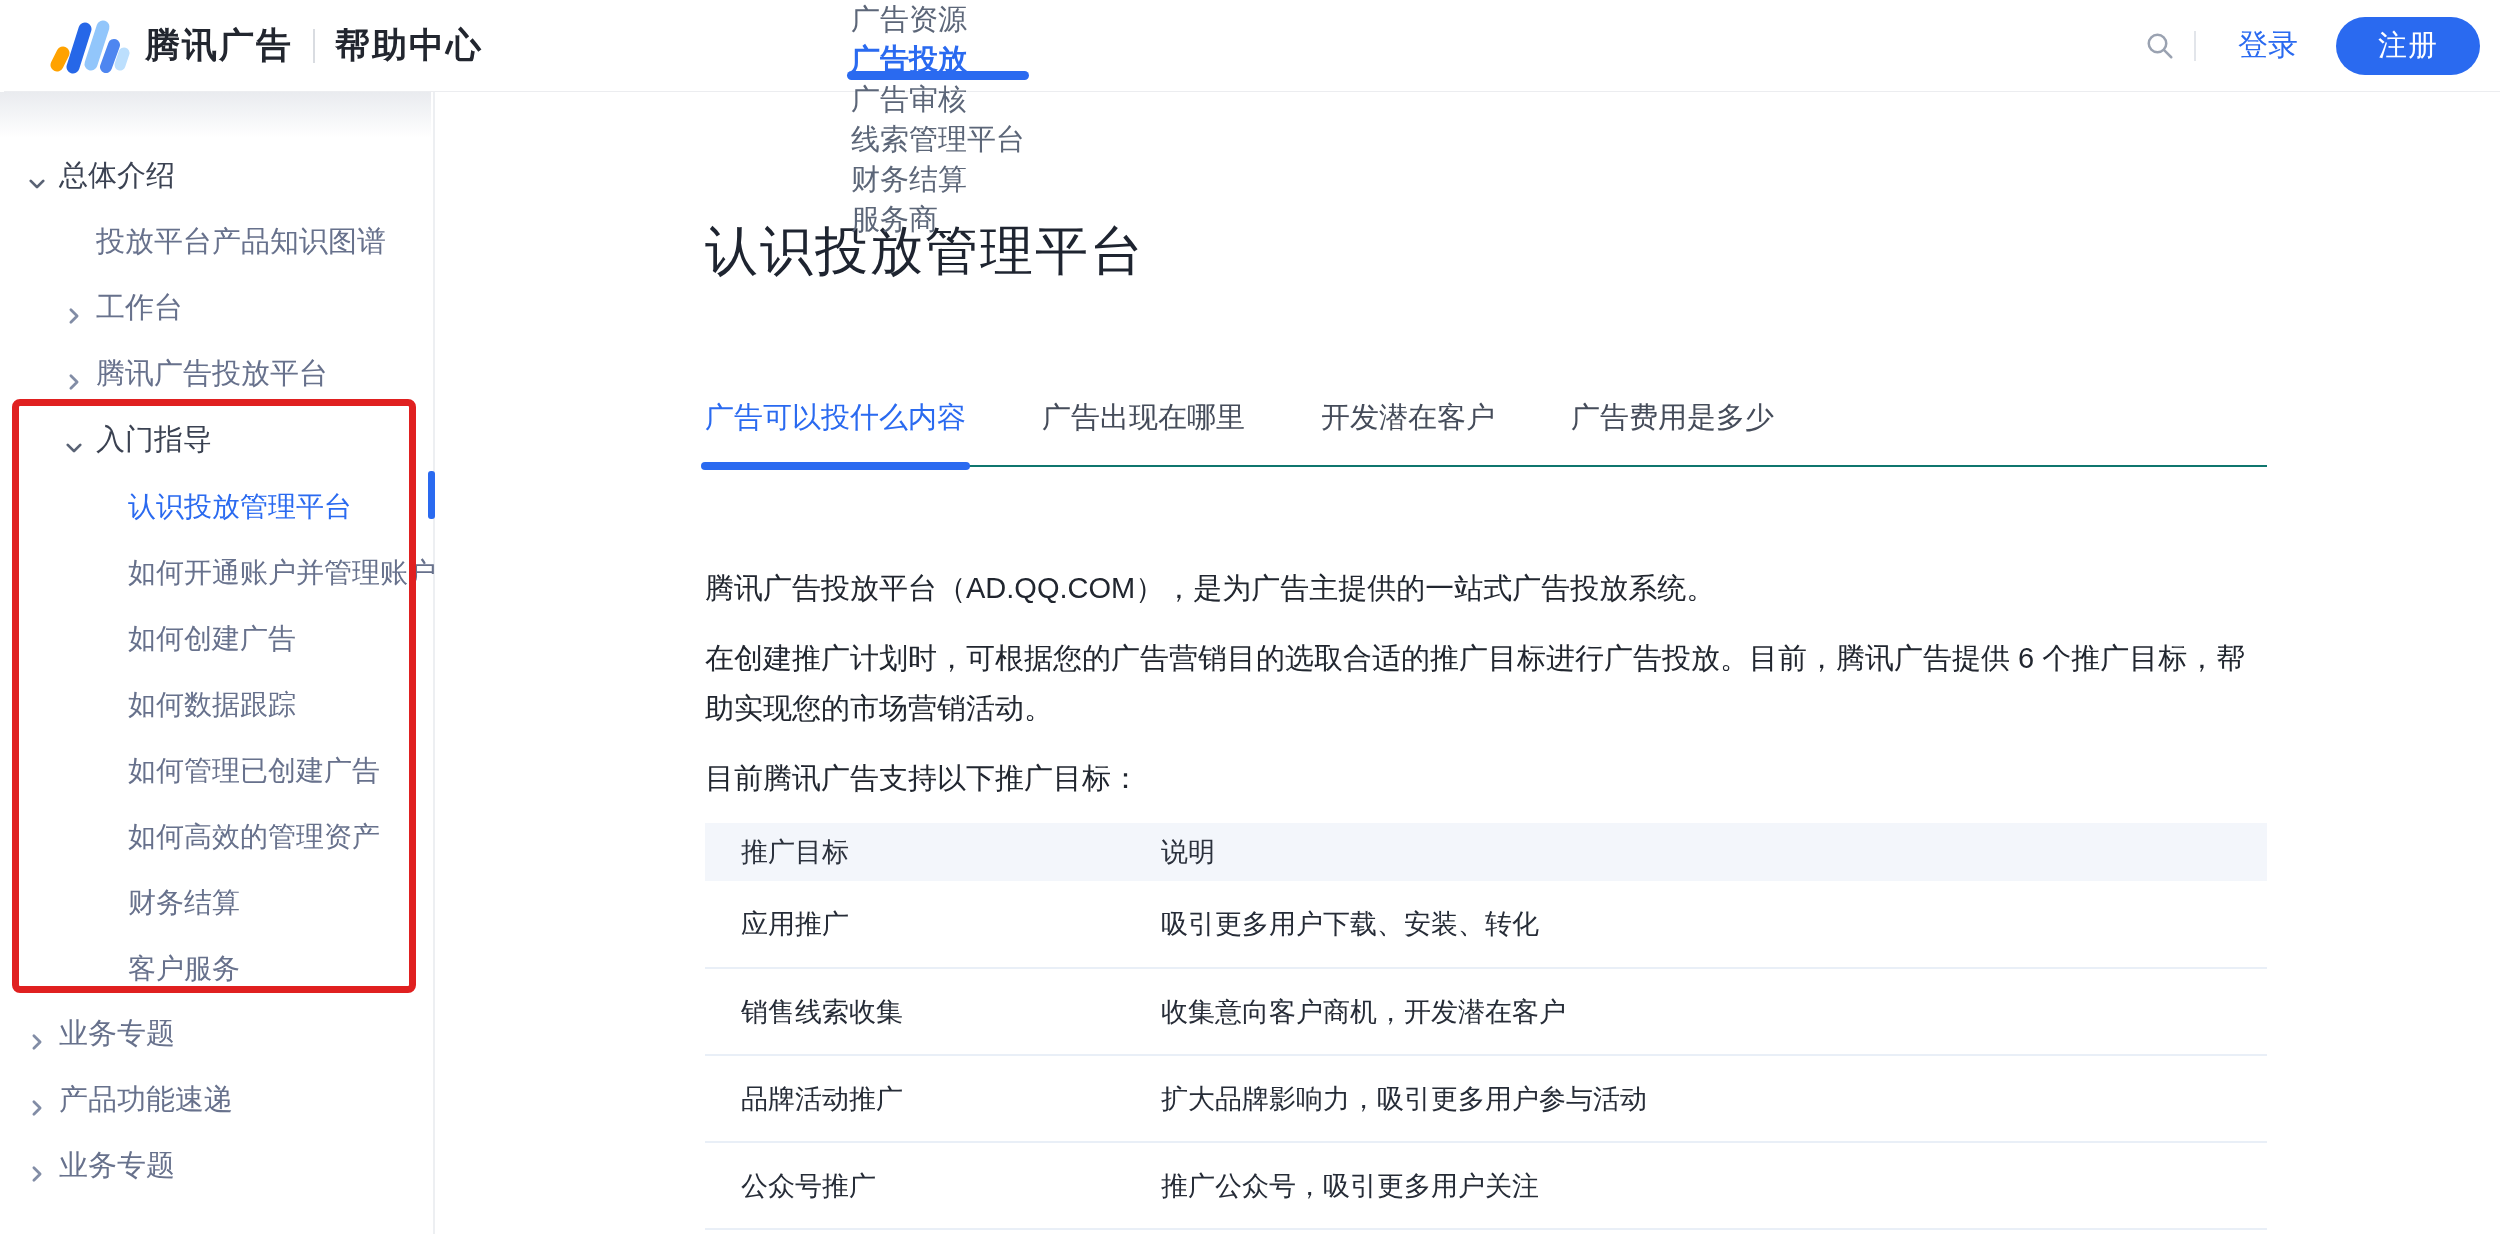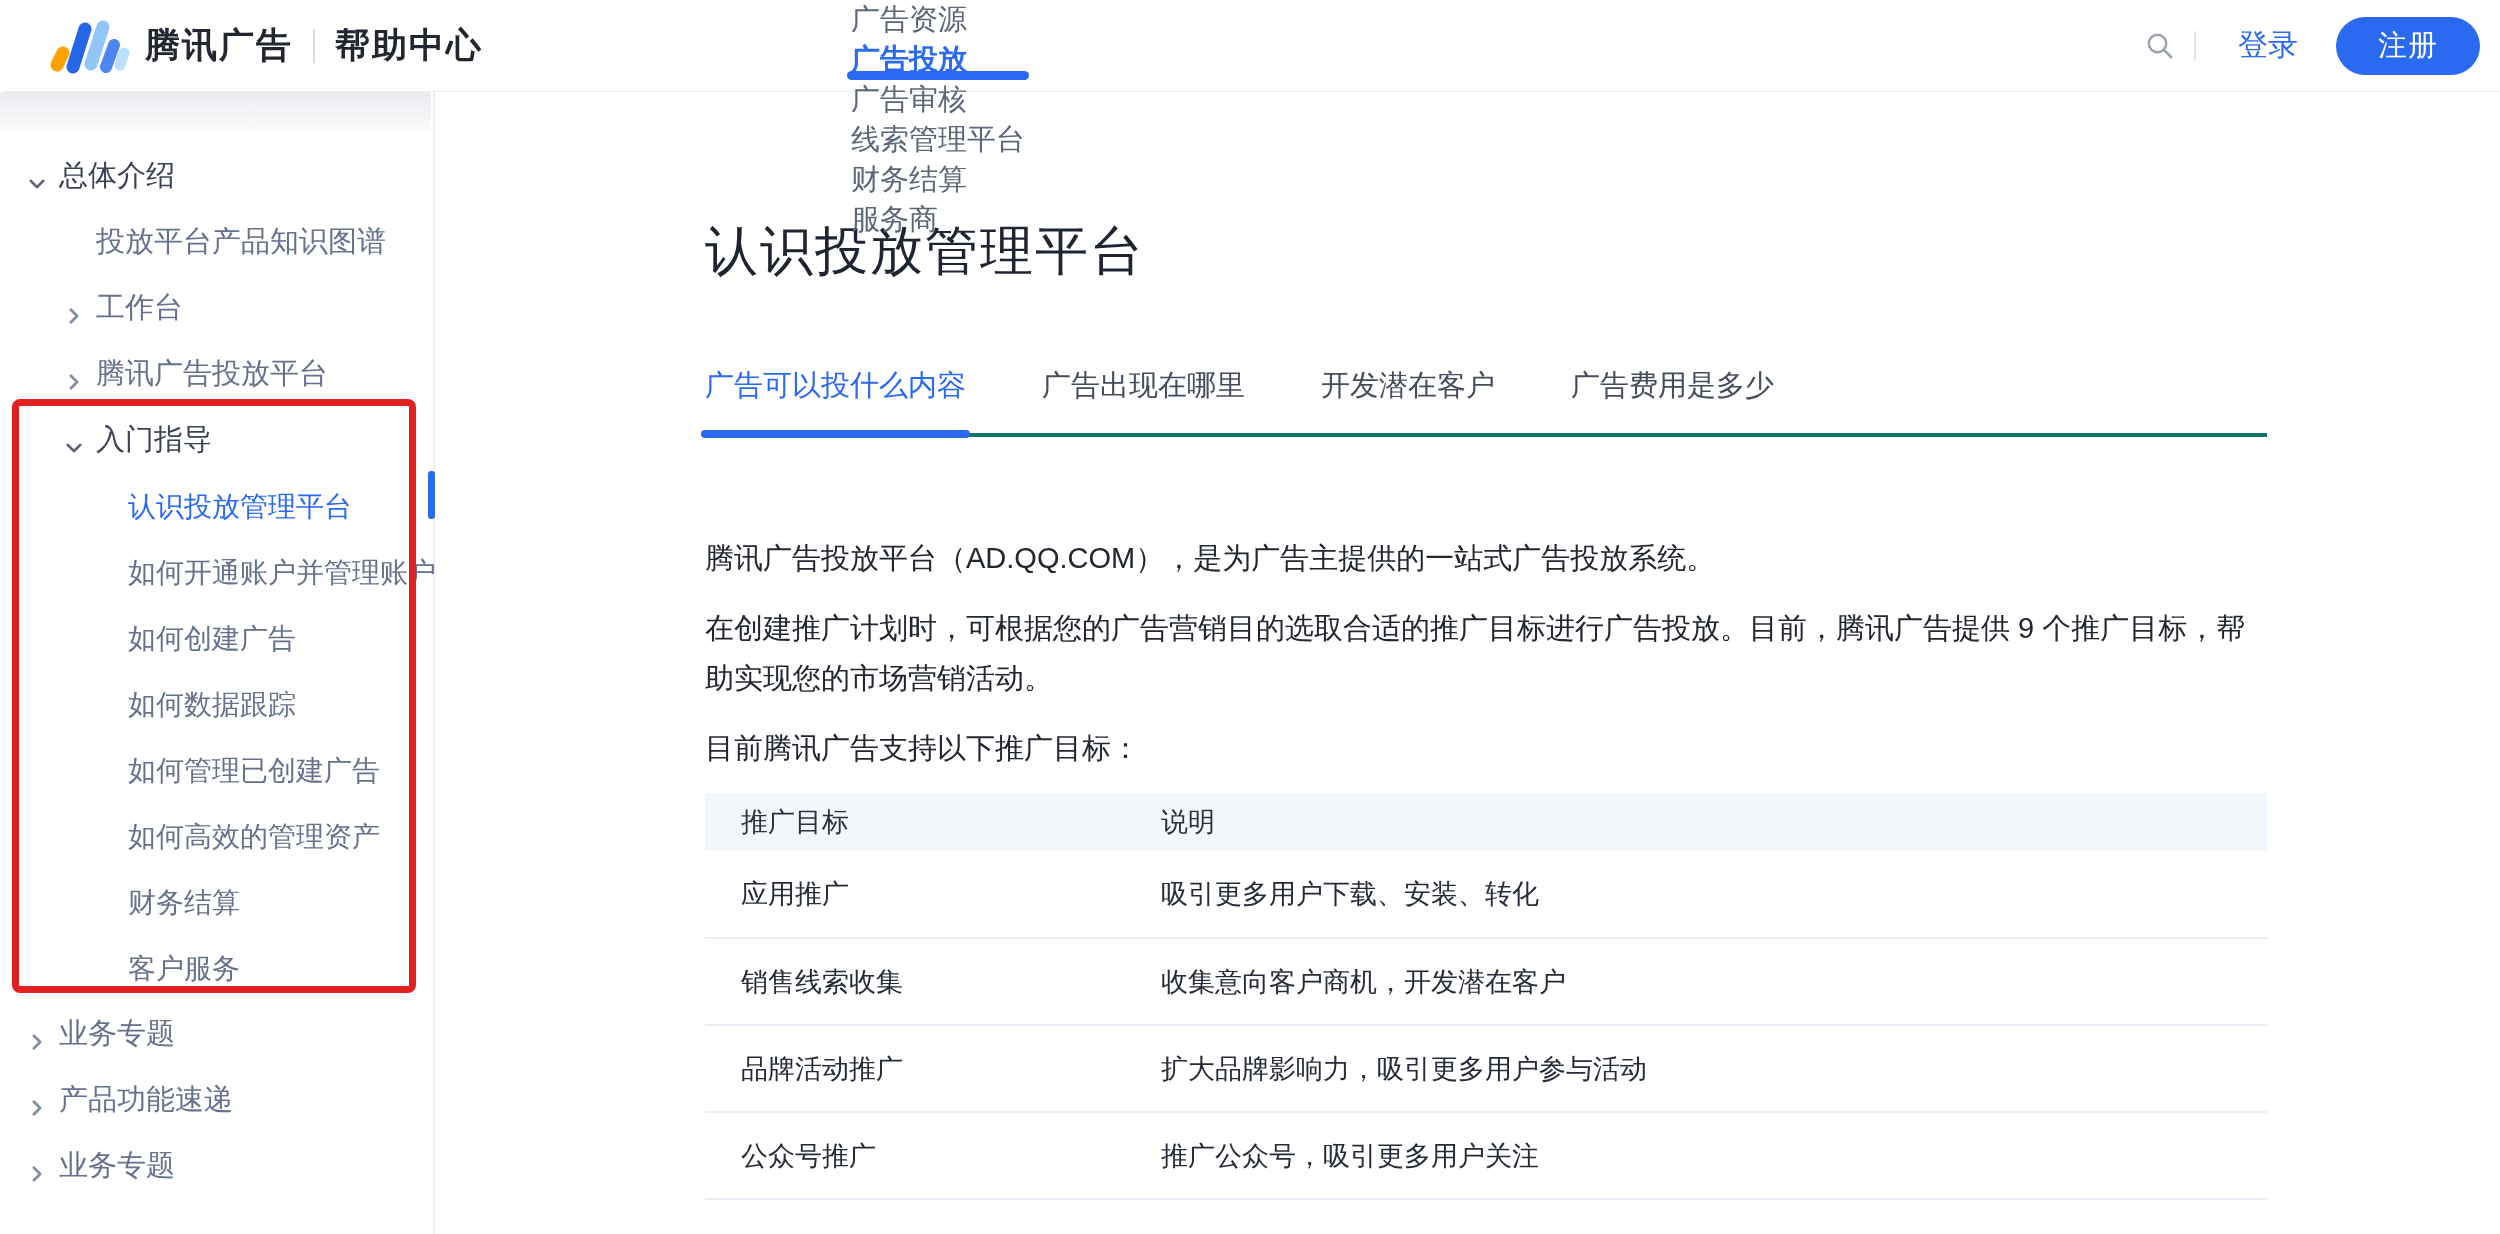--- a/index.html
+++ b/index.html
@@ -52,21 +52,21 @@
                       background:var(--accent); border-radius:3px; z-index:3; }
 
   
   .red-box { position:absolute; left:12px; top:399px; width:404px; height:594px;
              border:7px solid #E02020; border-radius:8px; z-index:4; pointer-events:none; }
 
   
   .content { position:absolute; left:705px; top:92px; width:1562px; }
   .page-title { margin-top:124px; font-size:53px; font-weight:500; color:#1e2430; letter-spacing:2px; }
 
-  .tabs { display:flex; margin-top:78px; border-bottom:4px solid #0f766e;font-family:Liberation Mono, monospace; }
+  .tabs { display:flex; margin-top:110px; border-bottom:2px solid #0f766e;font-family:Liberation Mono, monospace; }
   .tab { position:relative; margin-right:76px; padding-bottom:27px; font-size:29px; color:#454c5a;
          cursor:pointer; white-space:nowrap; }
   .tab.active { color:var(--accent); }
   .tab .bar { display:none; position:absolute; left:-4px; right:-4px; bottom:-5px; height:8px;
               border-radius:4px; background:var(--accent); }
   .tab.active .bar { display:block; }
 
   .paragraphs { margin-top:96px; }
   .paragraphs p { margin-bottom:20px; font-size:29px; line-height:50px; color:#21262f; }
 
@@ -258,21 +258,21 @@
     
   </div>
         <div class="tab">
     <span class="lbl">广告费用是多少</span>
     
   </div>
       </div>
 
     <section class="paragraphs">
       <p>腾讯广告投放平台（AD.QQ.COM），是为广告主提供的一站式广告投放系统。</p>
-      <p>在创建推广计划时，可根据您的广告营销目的选取合适的推广目标进行广告投放。目前，腾讯广告提供 9 个推广目标，帮助实现您的市场营销活动。</p>
+      <p>在创建推广计划时，可根据您的广告营销目的选取合适的推广目标进行广告投放。目前，腾讯广告提供 6 个推广目标，帮助实现您的市场营销活动。</p>
       <p>目前腾讯广告支持以下推广目标：</p>
     </section>
 
     <table class="goal-table">
       <thead>
         <tr>
           <th class="c1">推广目标</th>
           <th class="c2">说明</th>
         </tr>
       </thead>

